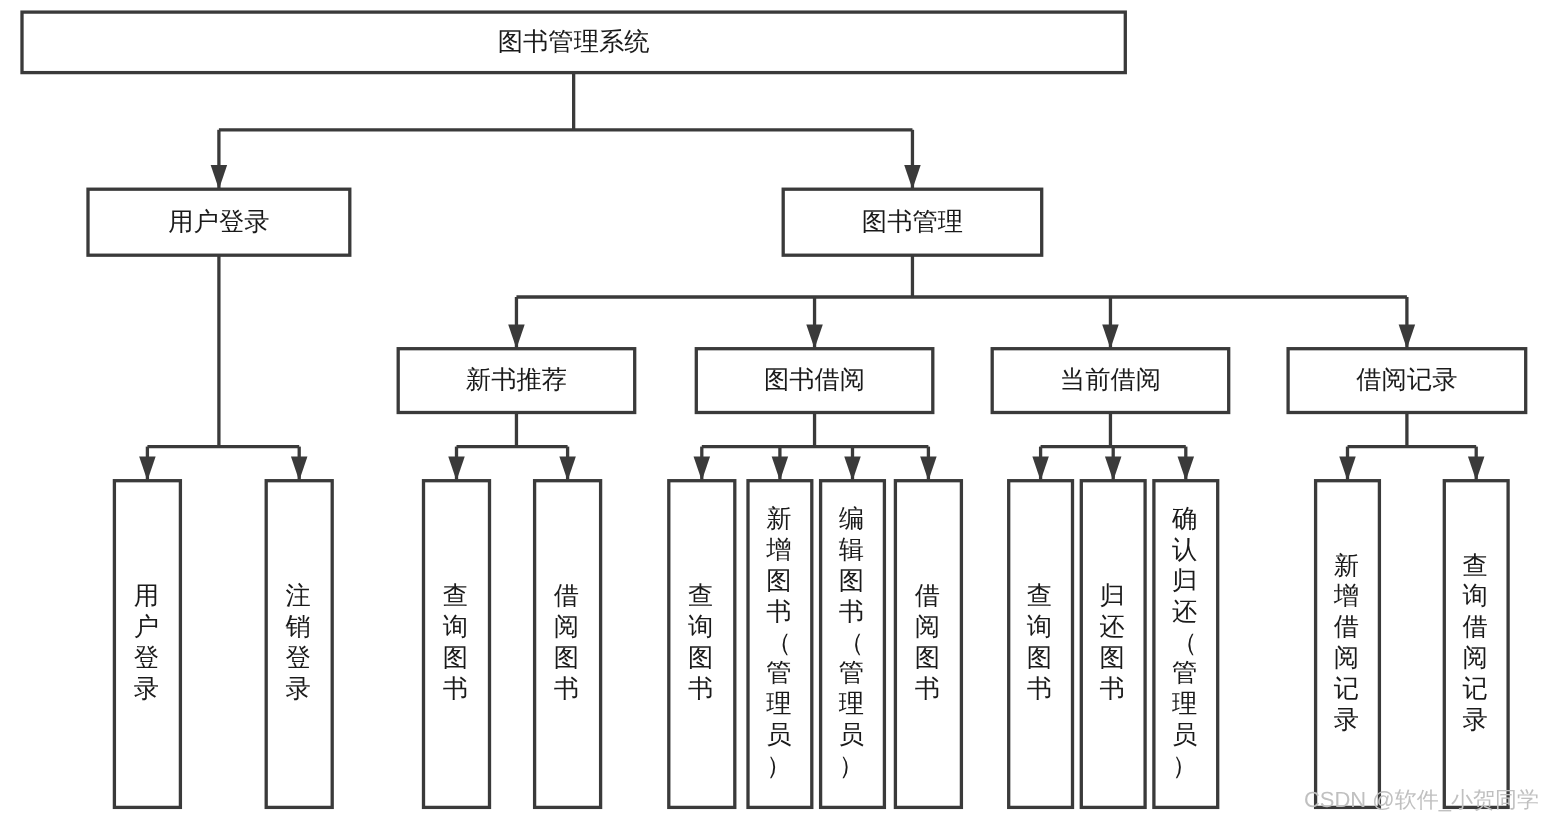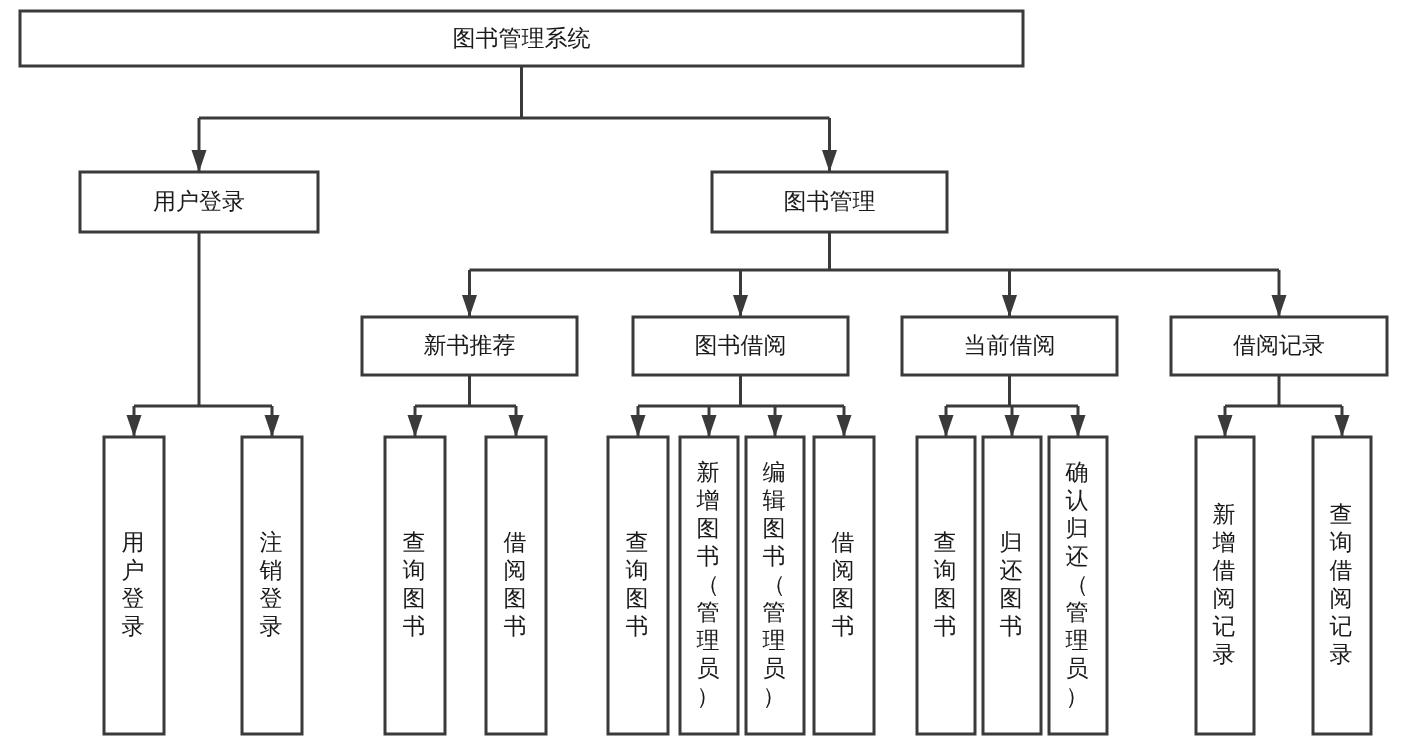--- a/index.html
+++ b/index.html
@@ -216,13 +216,14 @@
         <g>
           <rect class="node-box" x="1196" y="437" width="58" height="297"></rect>
           <text class="node-label-v" x="1225" y="515.5"><tspan x="1225" dy="0">新</tspan><tspan x="1225" dy="28">增</tspan><tspan x="1225" dy="28">借</tspan><tspan x="1225" dy="28">阅</tspan><tspan x="1225" dy="28">记</tspan><tspan x="1225" dy="28">录</tspan></text>
         </g>
         <g>
           <rect class="node-box" x="1313" y="437" width="58" height="297"></rect>
           <text class="node-label-v" x="1342" y="515.5"><tspan x="1342" dy="0">查</tspan><tspan x="1342" dy="28">询</tspan><tspan x="1342" dy="28">借</tspan><tspan x="1342" dy="28">阅</tspan><tspan x="1342" dy="28">记</tspan><tspan x="1342" dy="28">录</tspan></text>
         </g>
       </g>
   </svg>
+  <div class="watermark-text">CSDN @软件_小贺同学</div>
 </div>
 
 </body></html>

